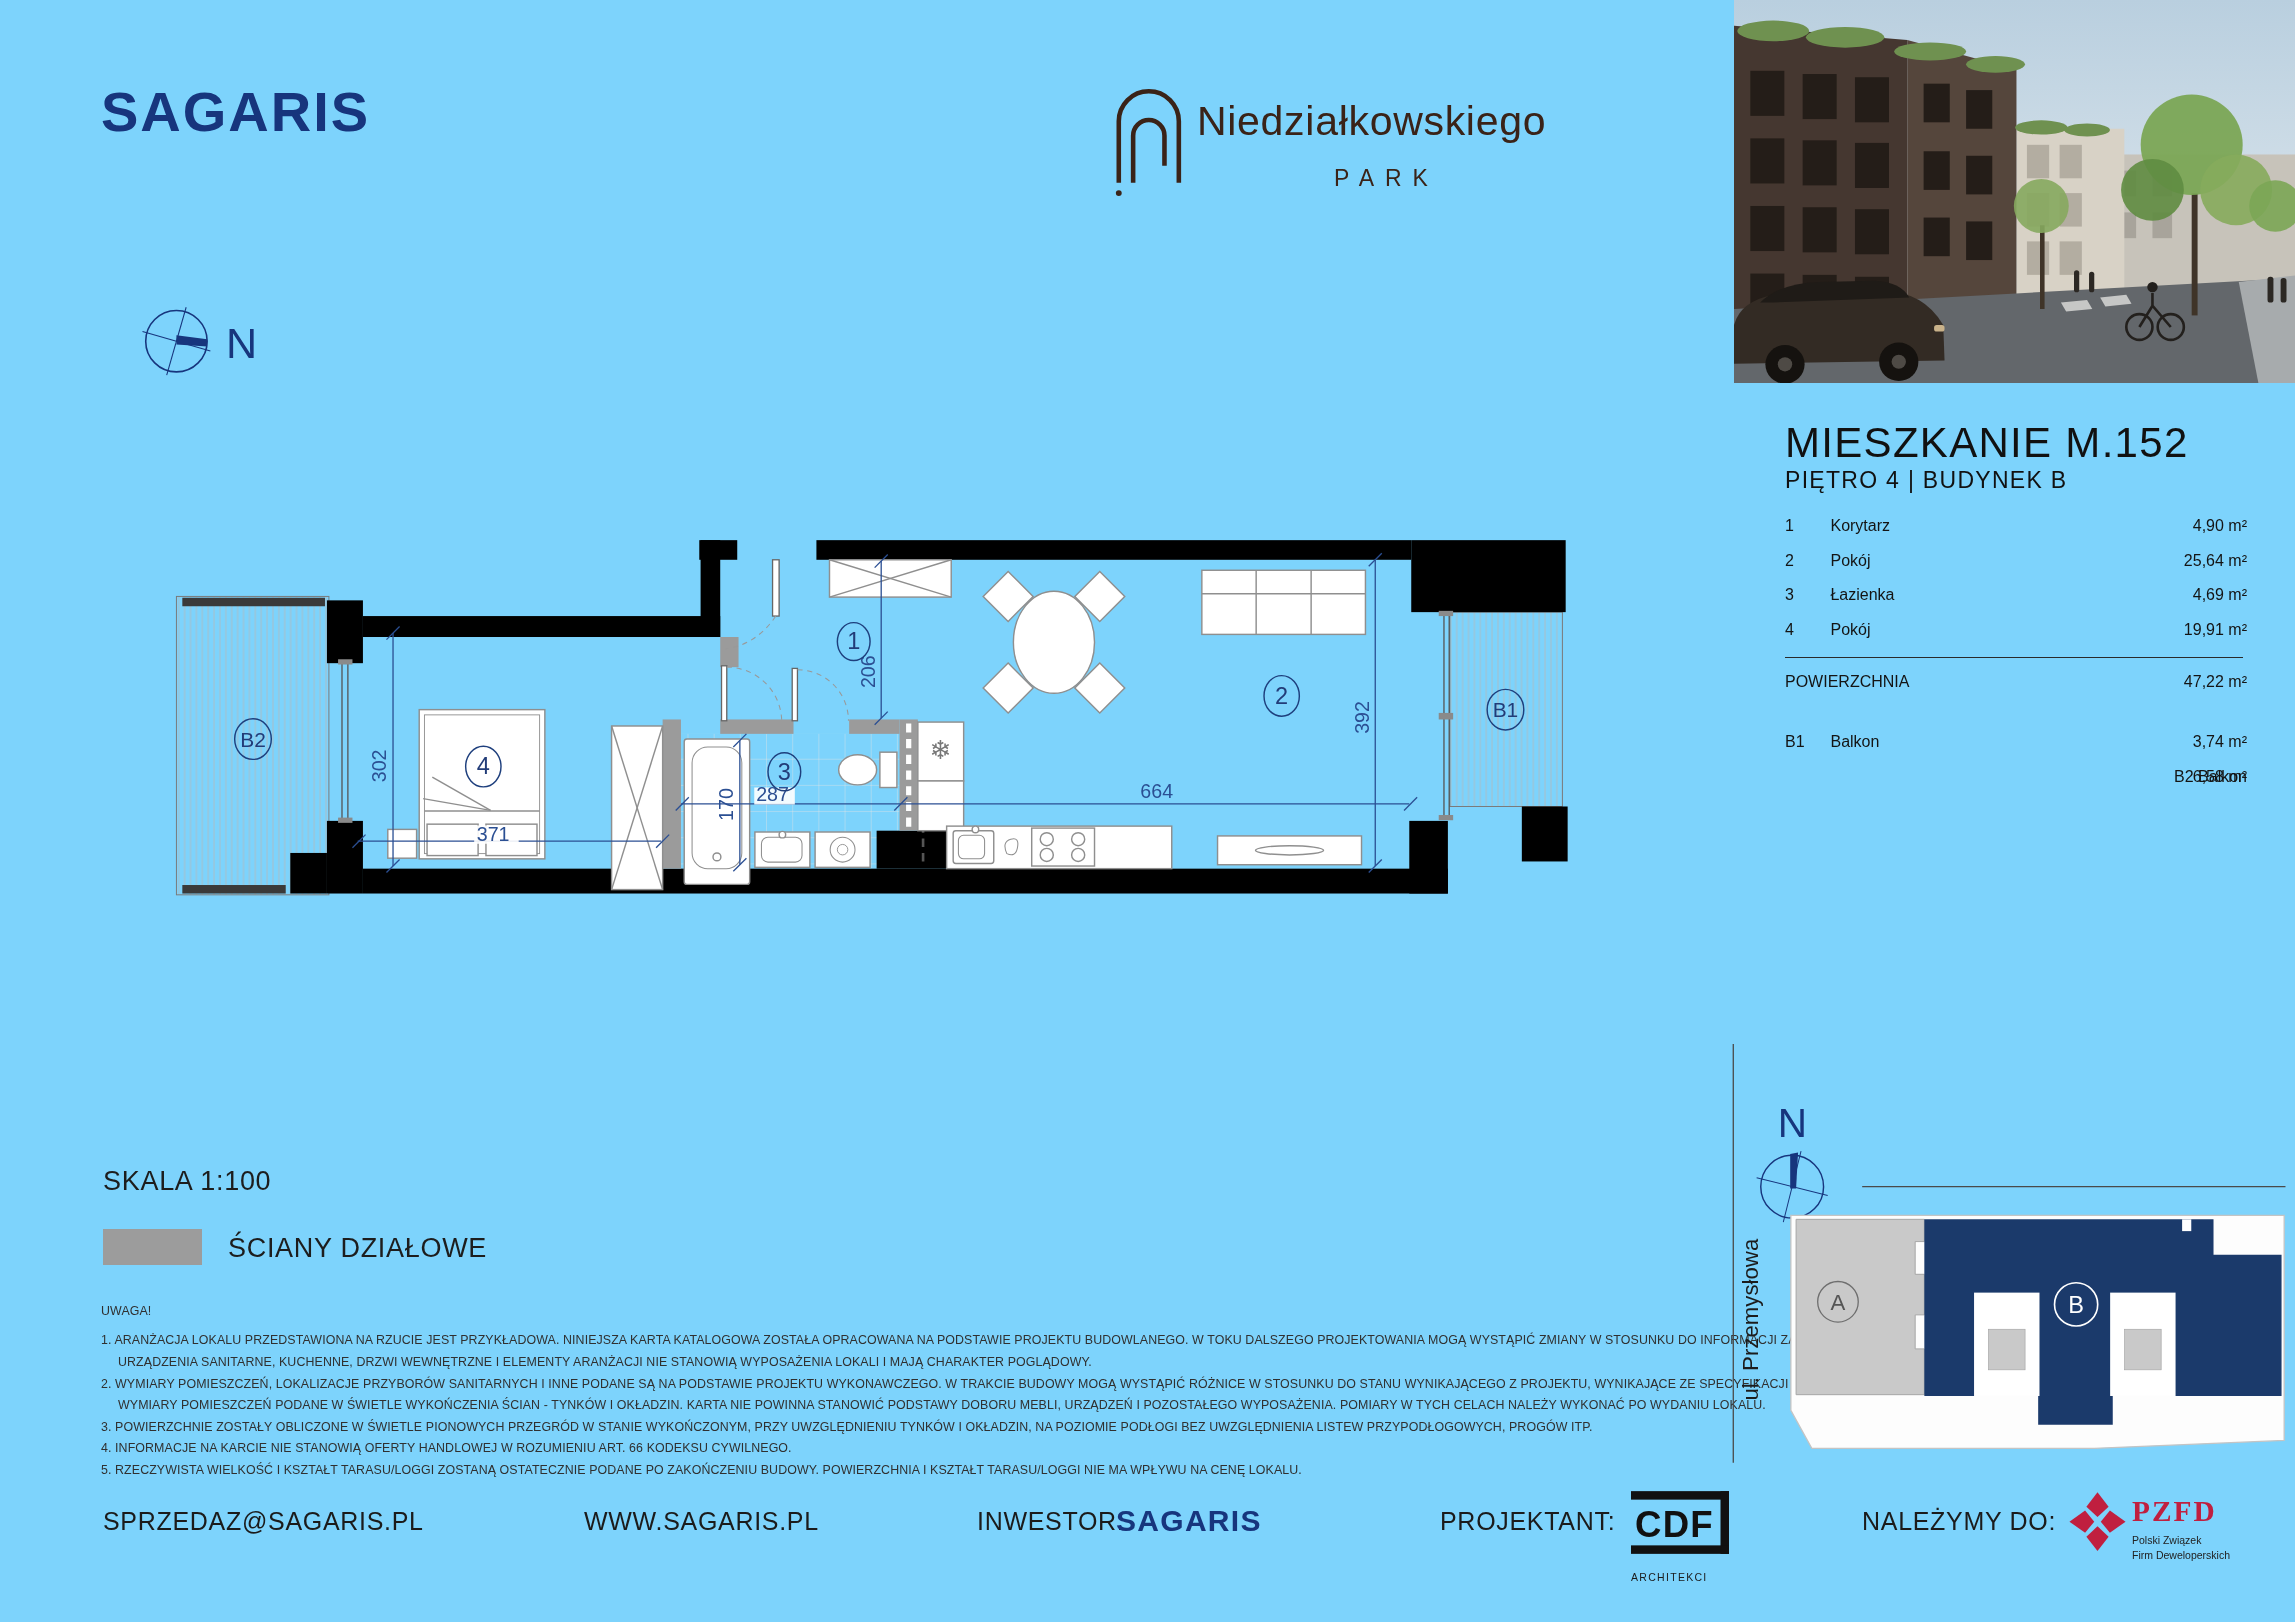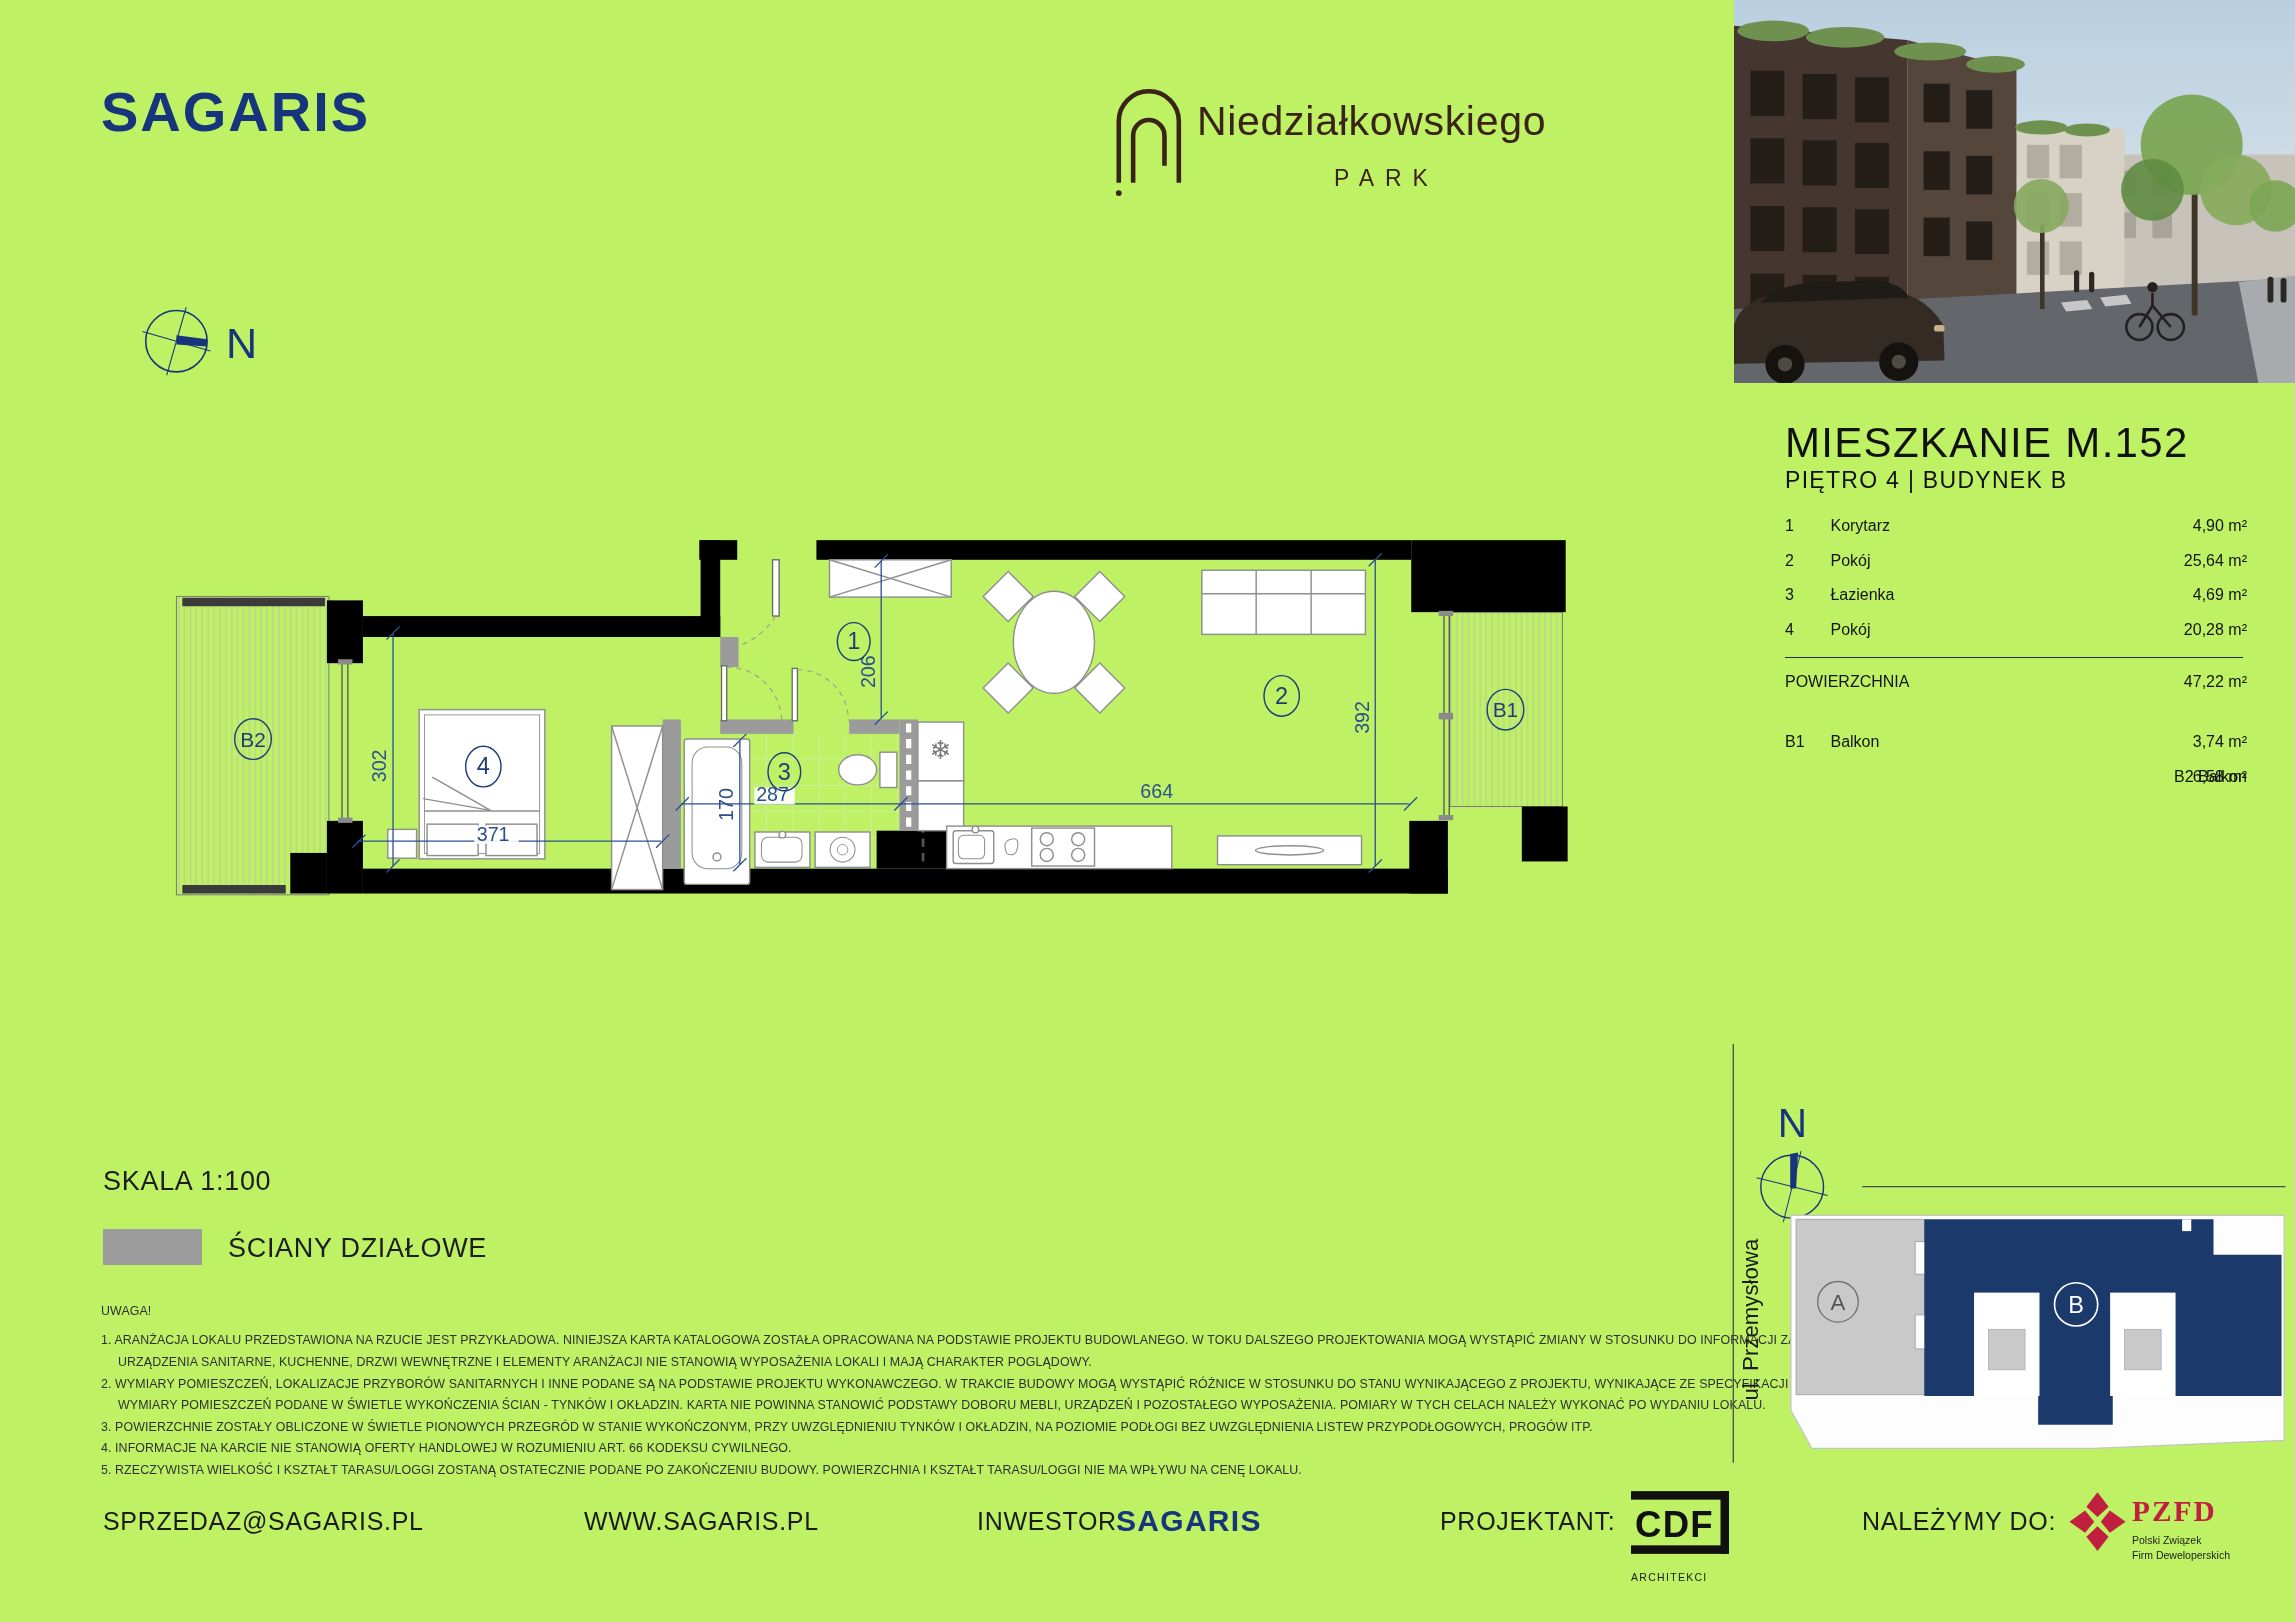--- a/index.html
+++ b/index.html
@@ -1,16 +1,16 @@
 <!DOCTYPE html>
 <html style="font-size:10.5px"><head>
 <meta charset="utf-8">
 <style>
   html,body{margin:0;padding:0;background:#fff;}
-  .page{position:relative;width:2295px;height:1622px;background:#bef264;overflow:hidden;
+  .page{position:relative;width:2295px;height:1622px;background:#7dd3fc;overflow:hidden;
         font-family:"Liberation Sans", sans-serif;color:#1a1a1a;}
   .abs{position:absolute;}
   .nowrap{white-space:nowrap;}
 
   
   .sagaris-logo{font-size:56px;font-weight:700;letter-spacing:2px;color:#17357d;}
   .ndz-name{font-size:41px;font-weight:400;letter-spacing:0.7px;color:#3a2318;}
   .ndz-park{font-size:23px;font-weight:400;letter-spacing:11px;color:#3a2318;}
 
   
@@ -402,21 +402,21 @@
     <span class="room-area">25,64 m²</span>
   </div>
   <div class="room-row" style="top:586px;">
     <span class="room-no">3</span>
     <span>Łazienka</span>
     <span class="room-area">4,69 m²</span>
   </div>
   <div class="room-row" style="top:621px;">
     <span class="room-no">4</span>
     <span>Pokój</span>
-    <span class="room-area">20,28 m²</span>
+    <span class="room-area">19,91 m²</span>
   </div>
 
   <div class="panel-hr" style="top:657px;"></div>
 
   <div class="room-row" style="top:673px;">
     <span>POWIERZCHNIA</span>
     <span class="room-area">47,22 m²</span>
   </div>
 
   <div class="room-row" style="top:733px;">

